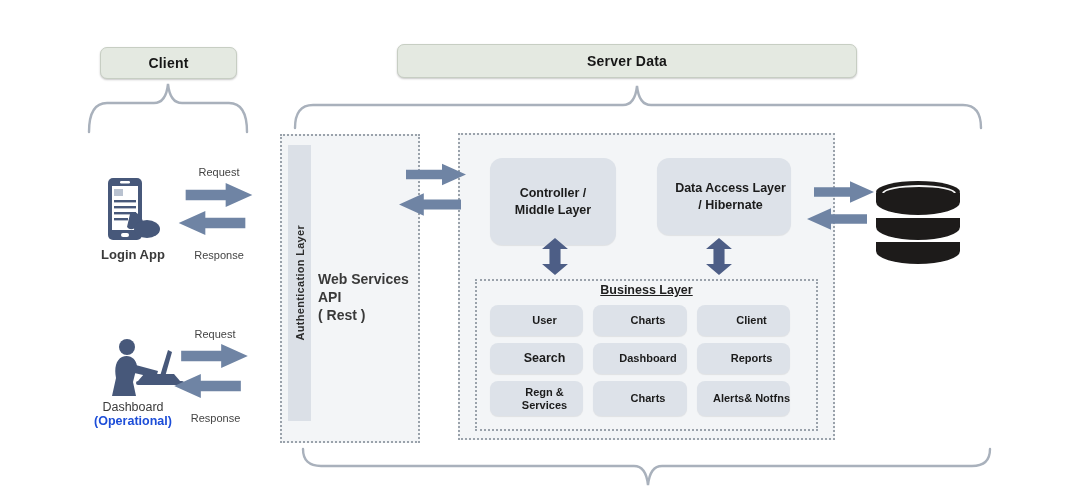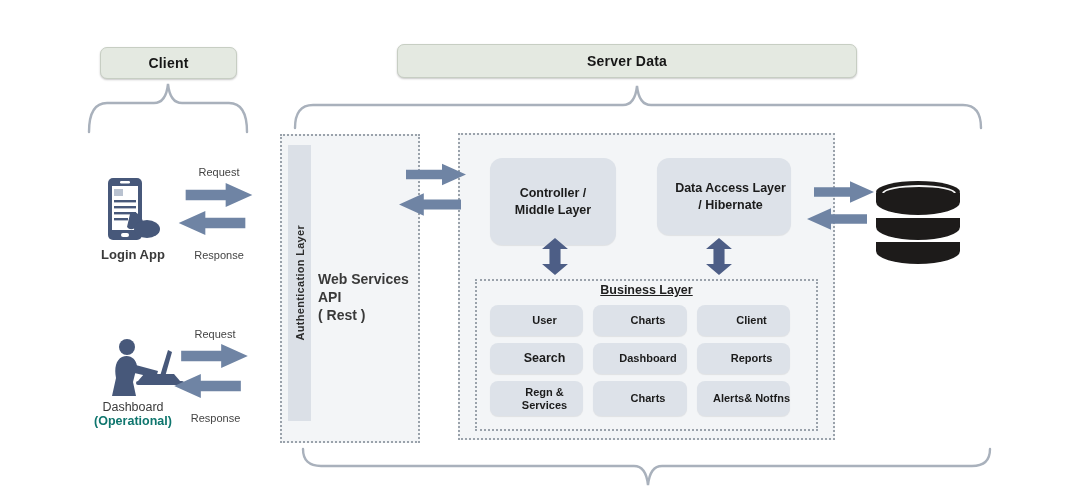--- a/index.html
+++ b/index.html
@@ -122,21 +122,21 @@
   <svg class="abs iconc" style="left:100px; top:338px;" width="92" height="62" viewBox="0 0 92 62">
     <circle cx="27" cy="9" r="8" fill="currentColor"></circle>
     <path d="M22 19 C30 16 36 21 37 28 L33 44 L36 58 L12 58 L16 40 C14 30 16 22 22 19 Z" fill="currentColor"></path>
     <path d="M32 26 L58 33 L56 40 L30 34 Z" fill="currentColor"></path>
     <path d="M60 38 L68 12 L72 14 L65 39 Z" fill="currentColor"></path>
     <path d="M44 36 L74 36 L80 43 L38 43 Z" fill="currentColor"></path>
     <rect x="36" y="43" width="48" height="4" rx="2" fill="currentColor"></rect>
   </svg>
   <div class="abs caption" style="left:63px; top:400px; width:140px;">
     <div style="font-size:12.5px; color:#3a3a3a;">Dashboard</div>
-    <div style="font-size:12.5px; font-weight:bold; color:#0f766e;">(Operational)</div>
+    <div style="font-size:12.5px; font-weight:bold; color:#1d4ed8;">(Operational)</div>
   </div>
 
   <div class="abs small-label" style="left:180px; top:328px; width:70px;">Request</div>
   <svg class="abs arrow" style="left:178px; top:344px;" width="73" height="24" viewBox="0 0 100 36">
     <polygon points="0,10 60,10 60,0 100,18 60,36 60,26 0,26" fill="currentColor"></polygon>
   </svg>
   <svg class="abs arrow" style="left:171px; top:374px;" width="73" height="24" viewBox="0 0 100 36">
     <polygon points="100,10 40,10 40,0 0,18 40,36 40,26 100,26" fill="currentColor"></polygon>
   </svg>
   <div class="abs small-label" style="left:178px; top:412px; width:75px;">Response</div>

